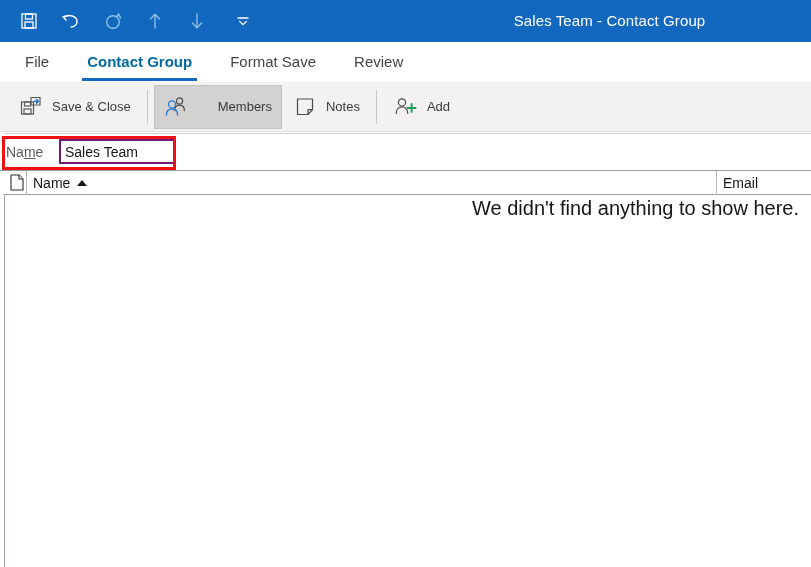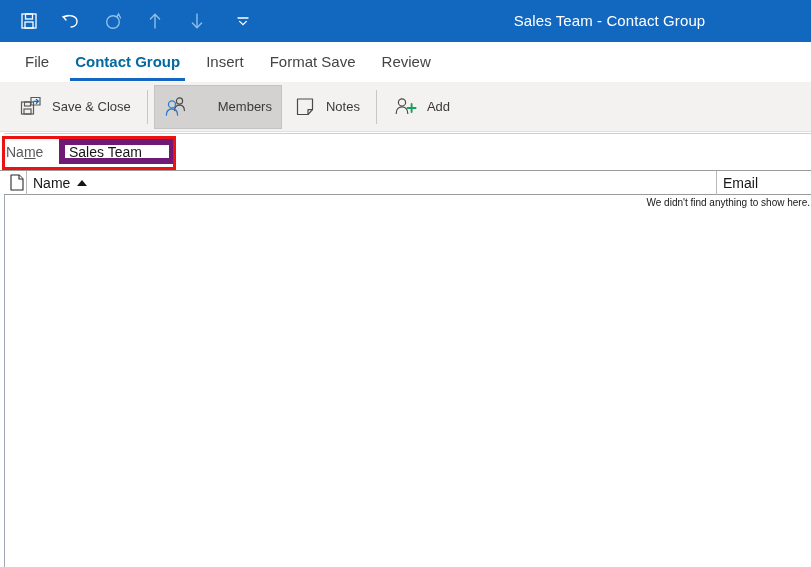--- a/index.html
+++ b/index.html
@@ -58,20 +58,21 @@
 
   
   .tabbar {
     position: absolute;
     left: 0; top: 42px;
     width: 811px; height: 40px;
     background: #ffffff;
     display: flex;
     align-items: flex-end;
     padding-left: 12px;
+    gap: 12px;
   }
   .tab {
     position: relative;
     height: 38px;
     line-height: 36px;
     padding: 0 13px;
     font-size: 15px;
     color: #444444;
     white-space: nowrap;
   }
@@ -157,21 +158,21 @@
   .name-label {
     width: 59px;
     padding-left: 6px;
     font-size: 14px;
     color: #5a5a5a;
   }
   .name-label u { text-decoration: underline; }
   .name-input {
     width: 116px;
     height: 25px;
-    border: 6px solid #701a75;
+    border: 2px solid #701a75;
     background: #ffffff;
     font-family: "Liberation Sans", sans-serif;
     font-size: 14px;
     color: #161616;
     padding: 0 4px;
     outline: none;
   }
 
   
   .annot {
@@ -220,24 +221,24 @@
   .listbody {
     position: absolute;
     left: 4px; top: 195px;
     width: 807px; height: 372px;
     background: #ffffff;
     border-left: 1px solid #9fa8b5;
   }
   .empty-msg {
     position: absolute;
     right: 0; top: 2px;
-    font-size: 10px;
+    font-size: 20px;
     color: #161616;
     white-space: nowrap;
-    padding-right: 1px;
+    padding-right: 12px;
   }
 </style>
 </head>
 <body>
 
 <div class="titlebar">
 
   <div class="qat">
 
     <div class="qat-btn" title="Save">
@@ -283,21 +284,20 @@
       </svg>
     </div>
   </div>
 
   <div class="title-text">Sales Team  -  Contact Group</div>
 </div>
 
 <div class="tabbar">
   <div class="tab">File</div>
   <div class="tab active">Contact Group</div>
-  <div class="tab">Insert</div>
   <div class="tab">Format Save</div>
   <div class="tab">Review</div>
 </div>
 
 <div class="ribbon">
 
   <div class="rb">
     <span class="rb-icon">
       <svg width="24" height="24" viewBox="0 0 24 24" fill="none" stroke="#5a5a5a" stroke-width="1.2">
         <rect x="2.5" y="7" width="12" height="12"></rect>

